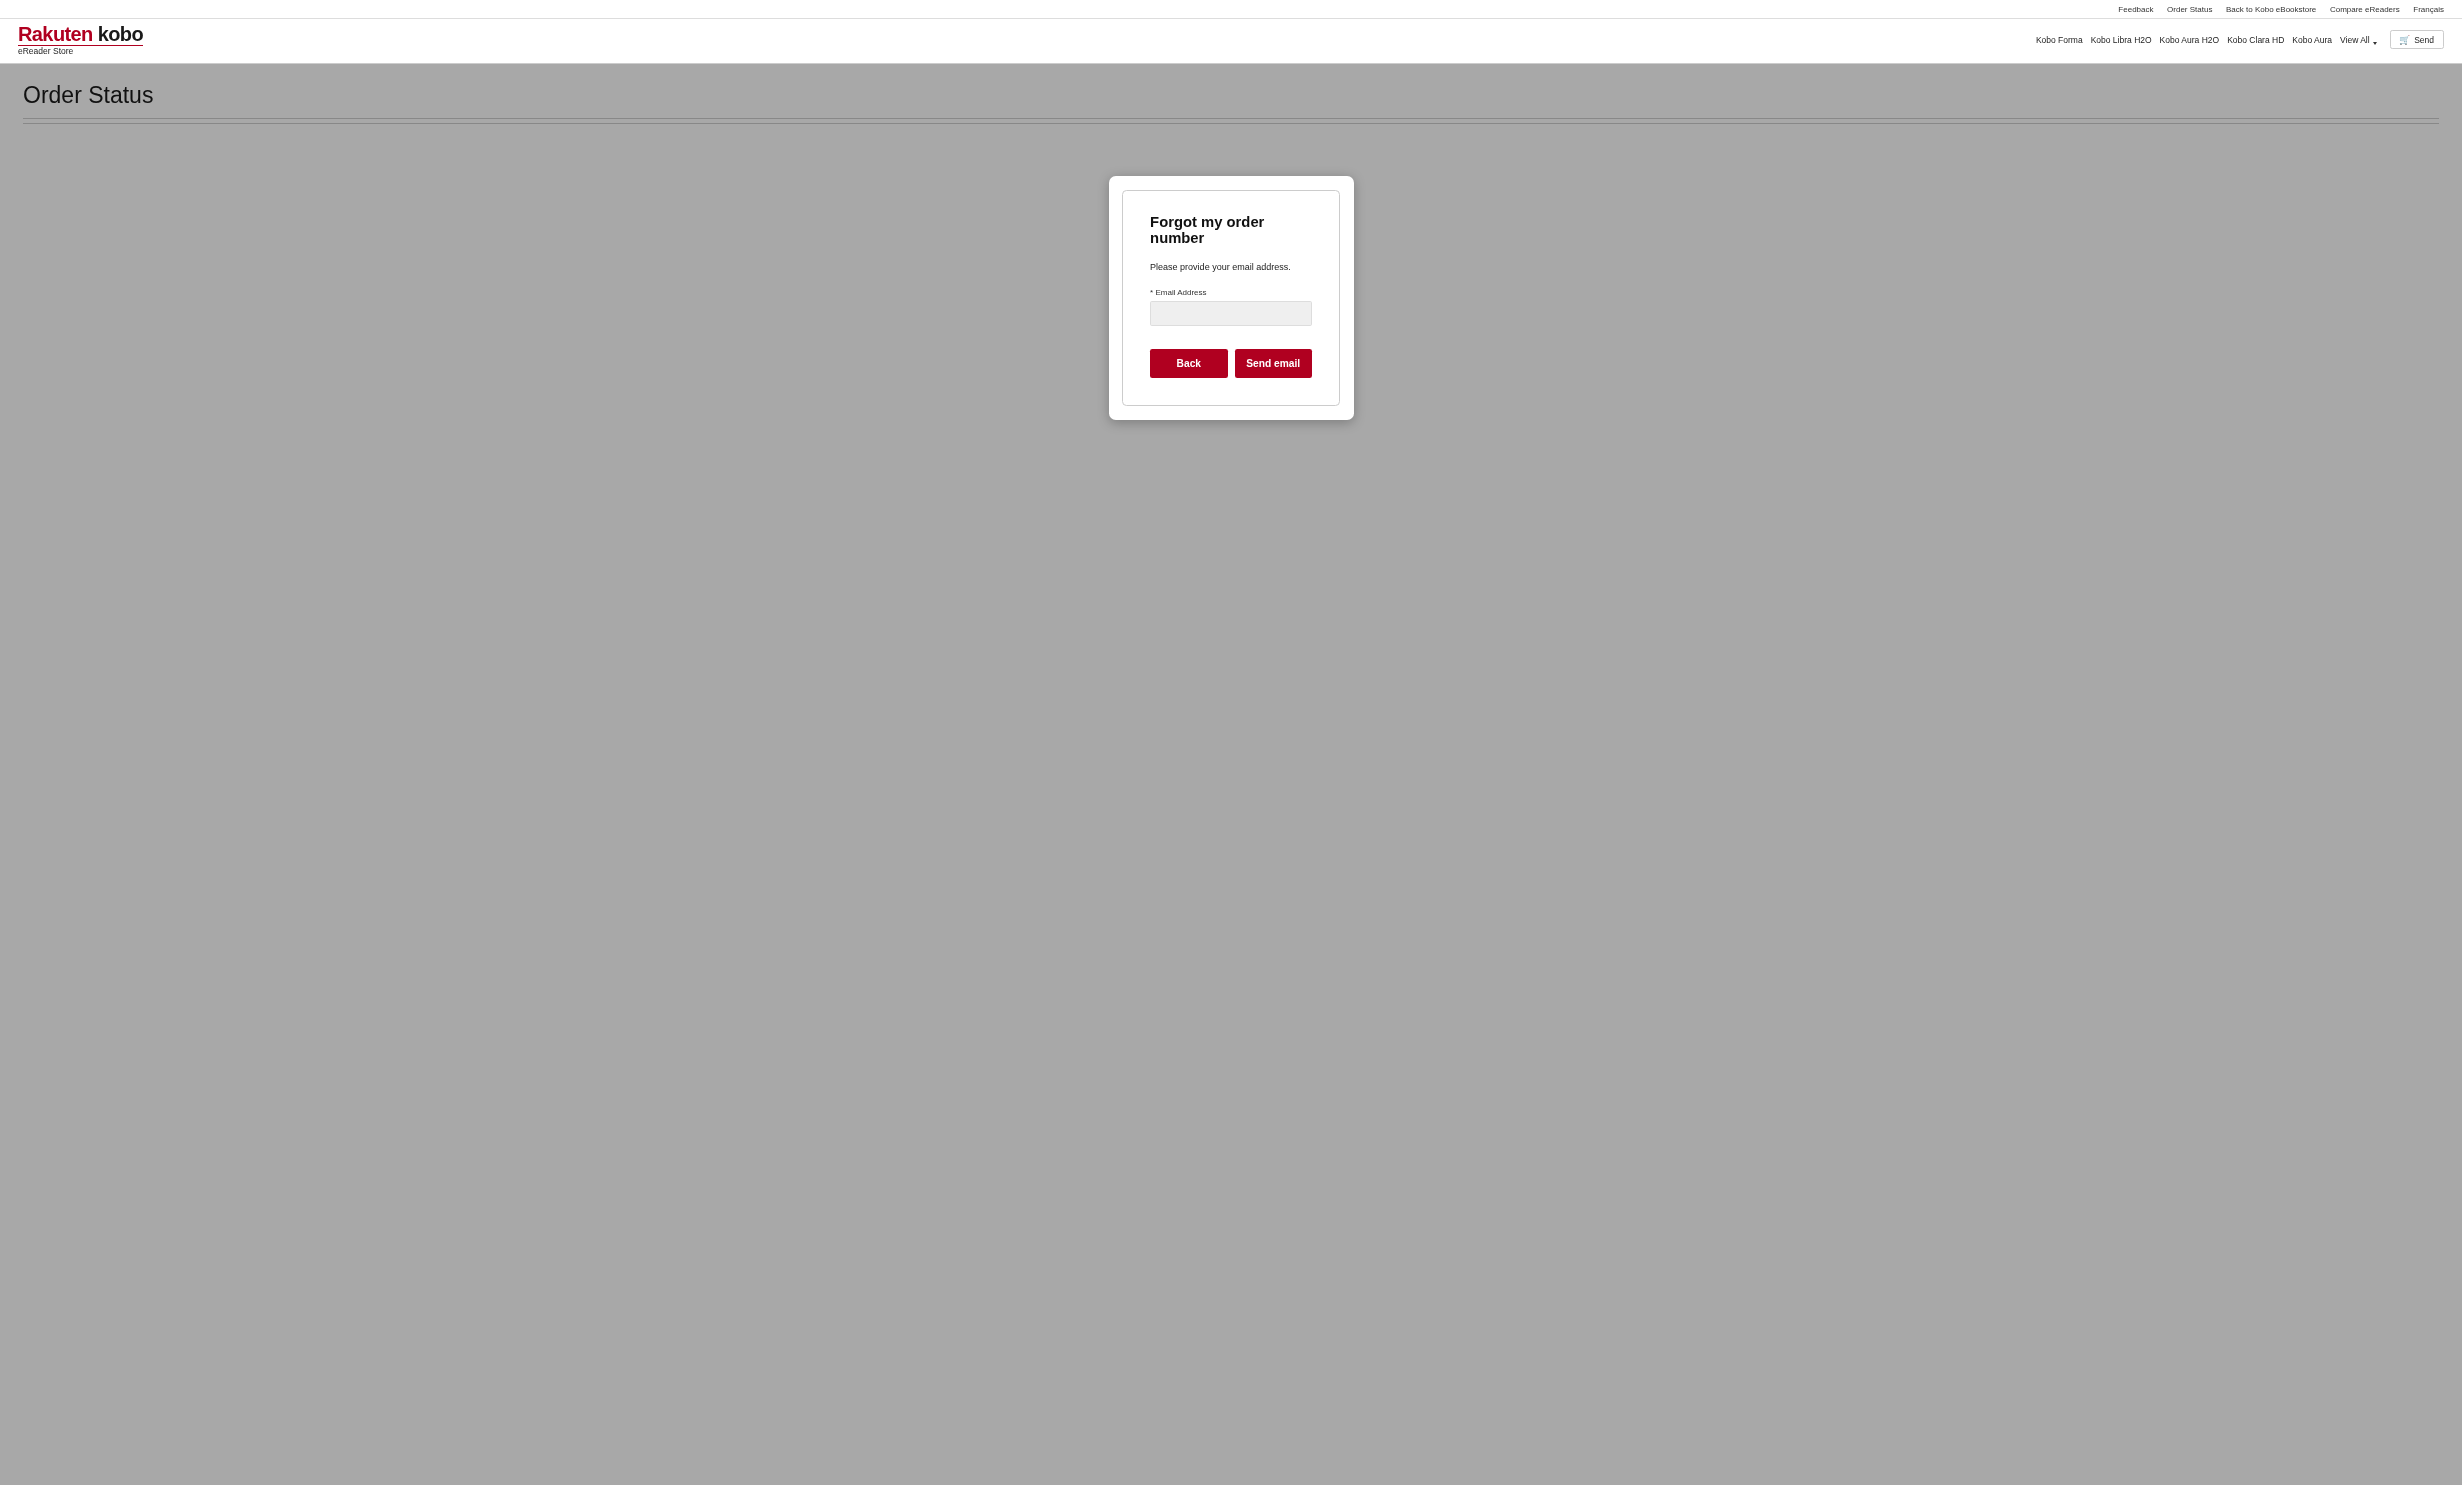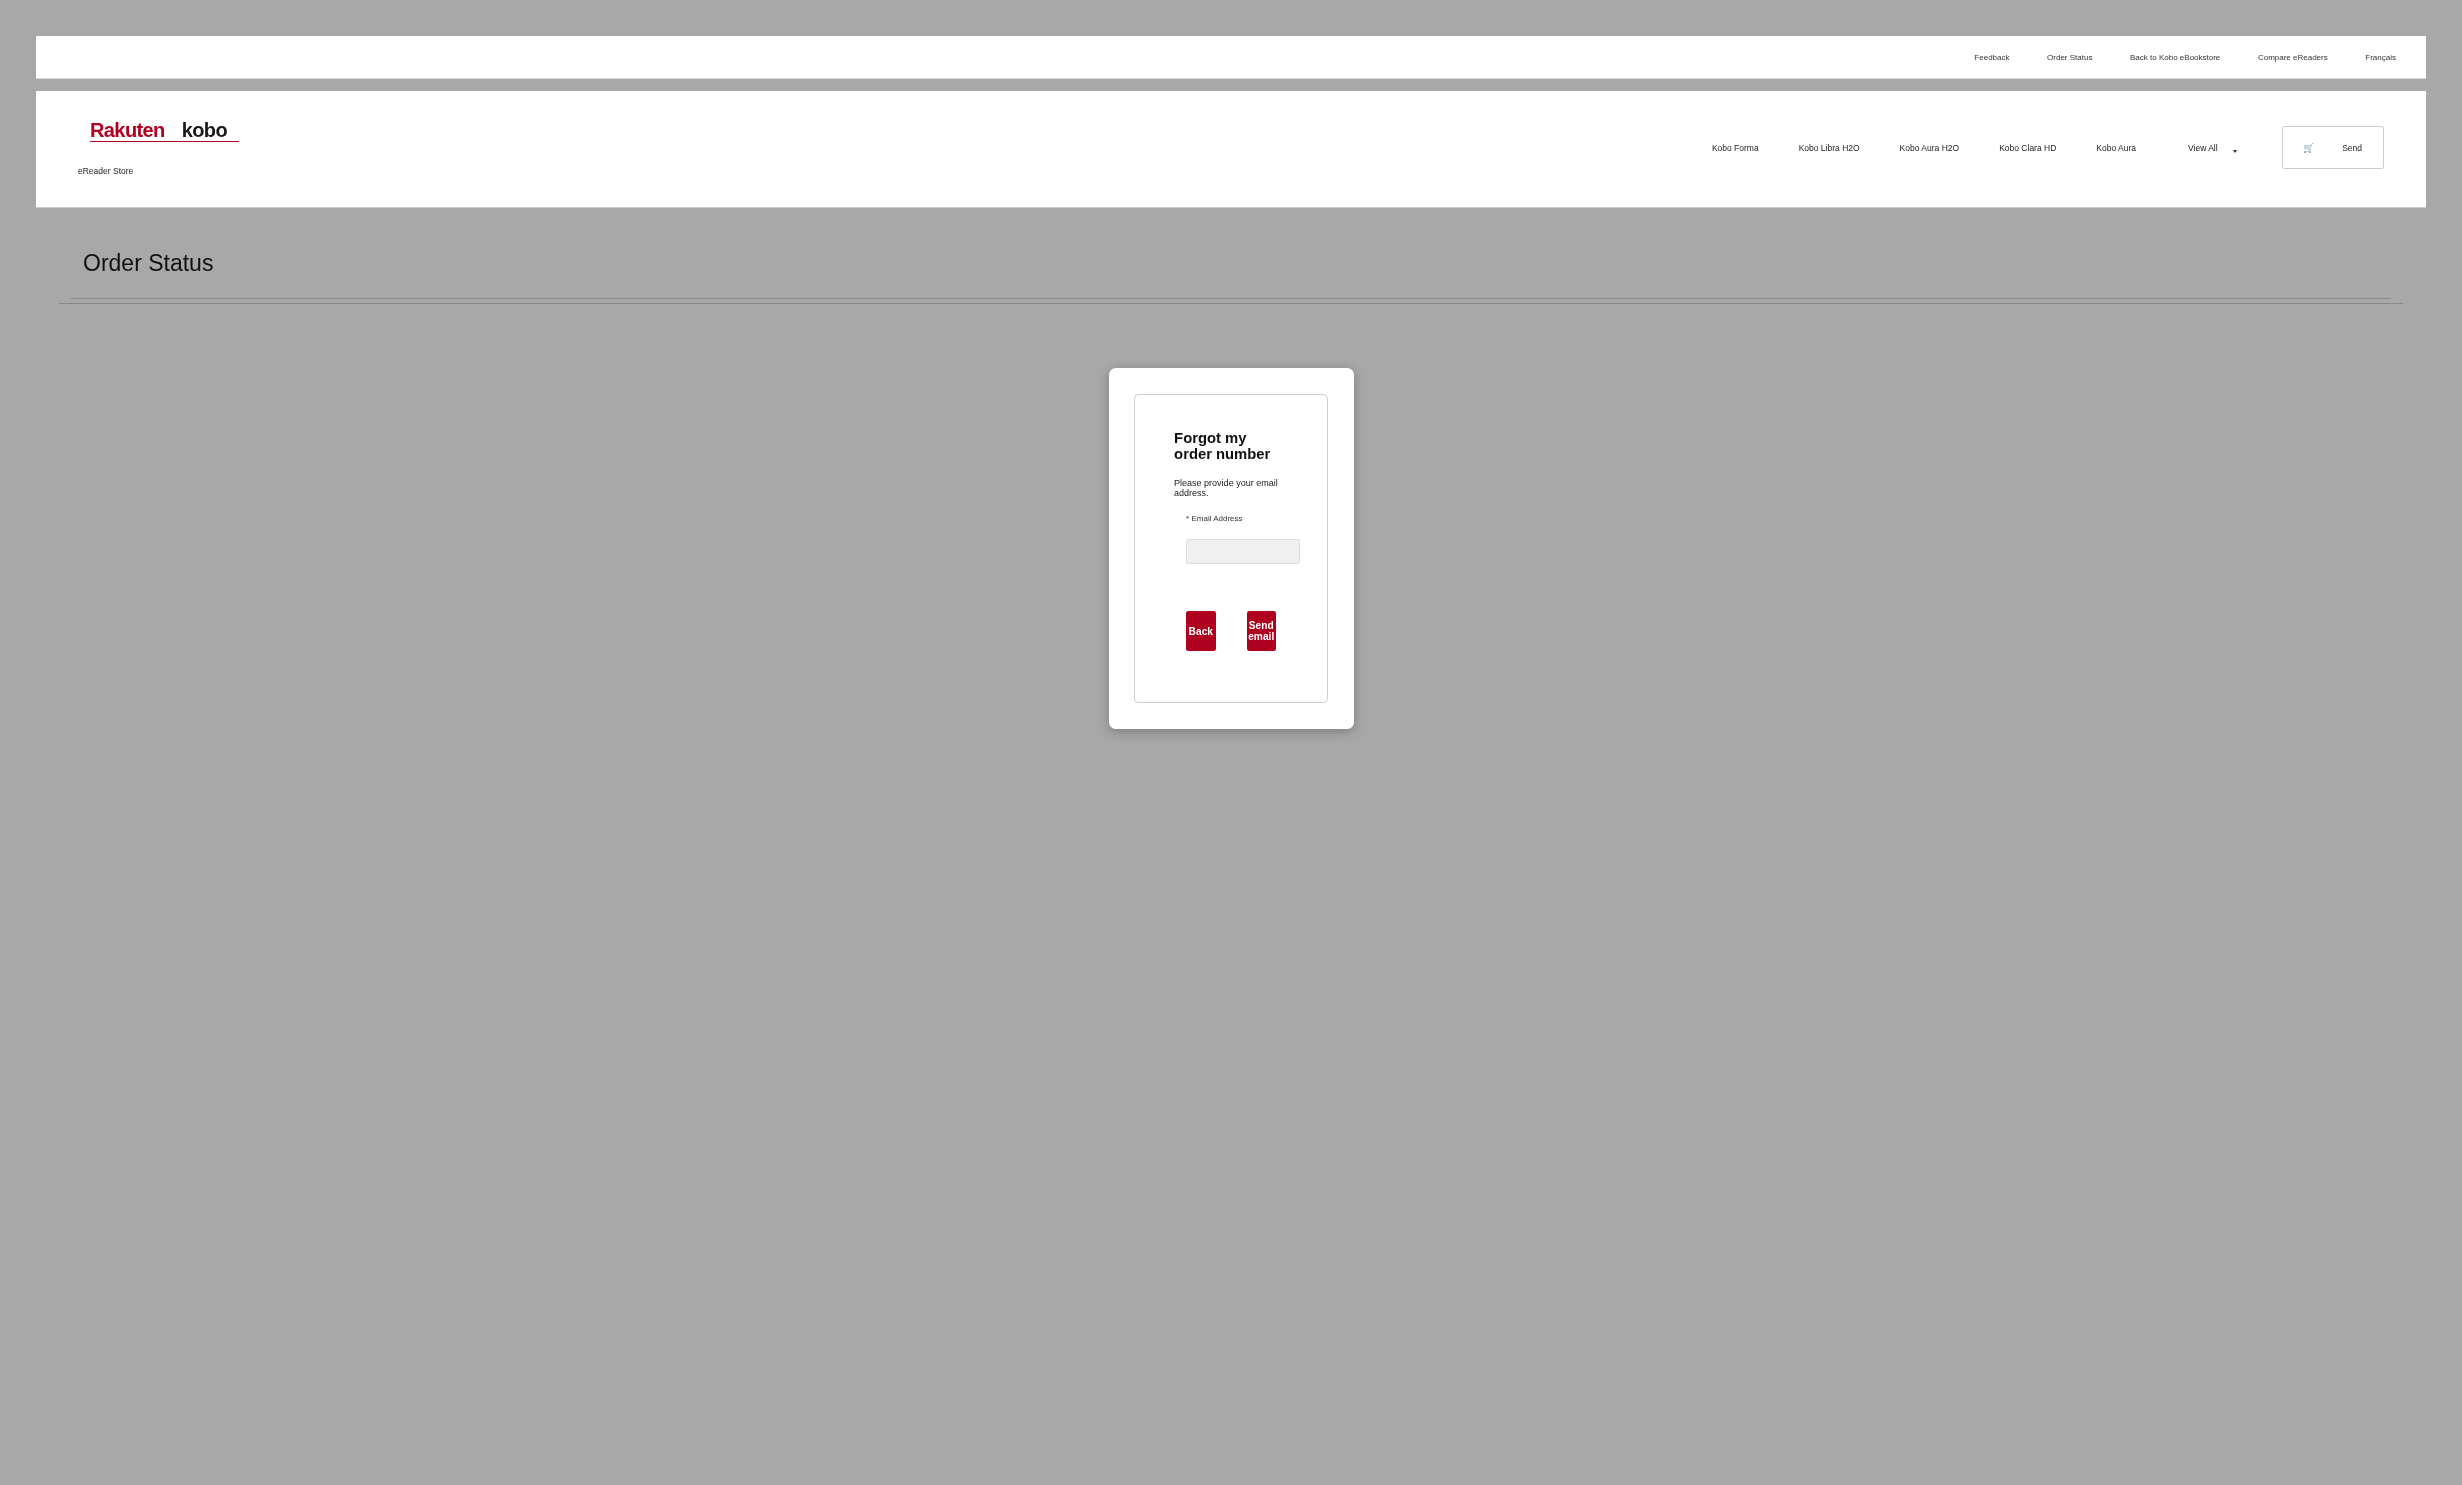--- a/index.html
+++ b/index.html
@@ -1,15 +1,15 @@
 <!DOCTYPE html>
 <html style="font-size:9px"><head>
   <meta charset="utf-8">
   <style>
-    * { box-sizing: border-box; margin: 12px; padding: 0; }
+    * { box-sizing: border-box; margin: 0; padding: 0; }
 
     body {
       font-family: 'Helvetica Neue', Arial, sans-serif;
       background-color: #a8a8a8;
       min-height: 100vh;
       color: #222;
     }
 
     
     .top-bar {
@@ -68,21 +68,21 @@
     .logo-sub {
       font-size: 8.5px;
       color: #222;
       font-weight: 400;
       margin-top: 1.1px;
     }
 
     .nav-links {
       display: flex;
       align-items: center;
-      gap: 16px;
+      gap: 8px;
     }
 
     .nav-links a {
       font-size: 8.5px;
       color: #222;
       text-decoration: none;
       white-space: nowrap;
       cursor: pointer;
     }
 

